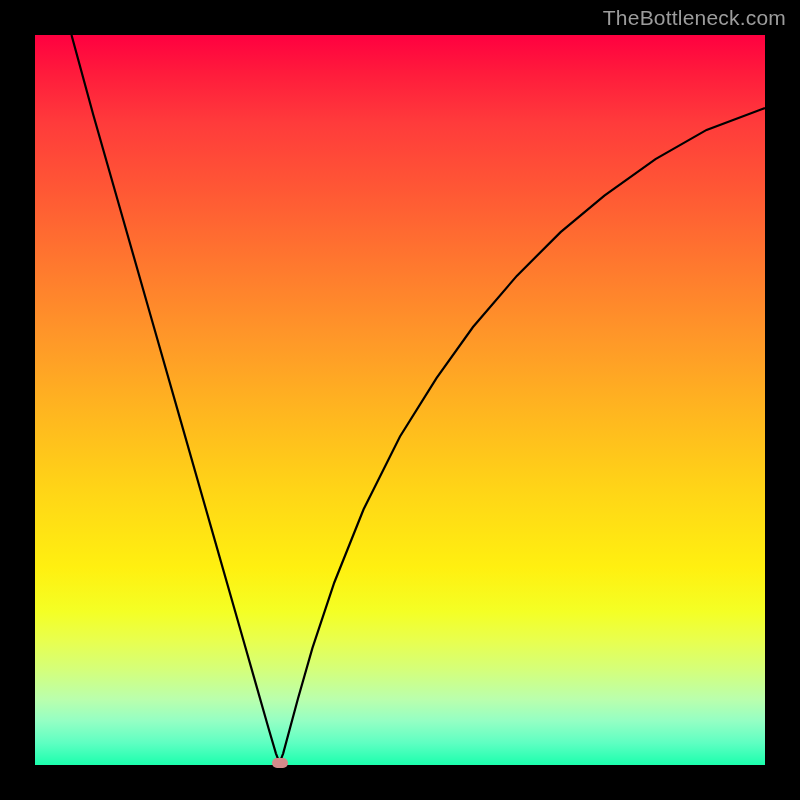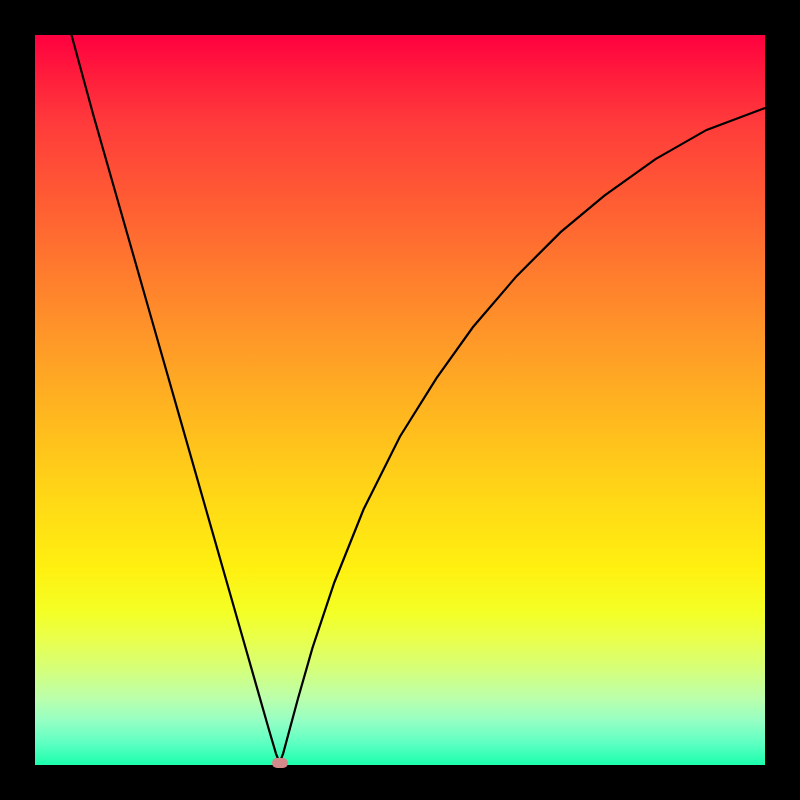--- a/index.html
+++ b/index.html
@@ -74,13 +74,14 @@
 <div class="frame">
 
   <div class="plot-bg"></div>
 
   <svg class="curve-svg" viewBox="0 0 730 730" preserveAspectRatio="none">
     <path id="curve-path" d="M36.50 0.00 L58.40 80.30 L87.60 182.50 L116.80 284.70 L146.00 386.90 L175.20 489.10 L204.40 591.30 L219.00 642.40 L233.60 693.50 L240.90 718.32 L244.55 727.81 L248.20 718.32 L262.80 664.30 L277.40 613.20 L299.30 547.50 L328.50 474.50 L365.00 401.50 L401.50 343.10 L438.00 292.00 L481.80 240.90 L525.60 197.10 L569.40 160.60 L620.50 124.10 L671.60 94.90 L730.00 73.00" fill="none" stroke="#000" stroke-width="2.2"></path>
   </svg>
 
   <div class="marker" id="min-marker" style="left: 271.55px; top: 757.81px;"></div>
 
+  <div class="watermark">TheBottleneck.com</div>
 </div>
 
 </body></html>

